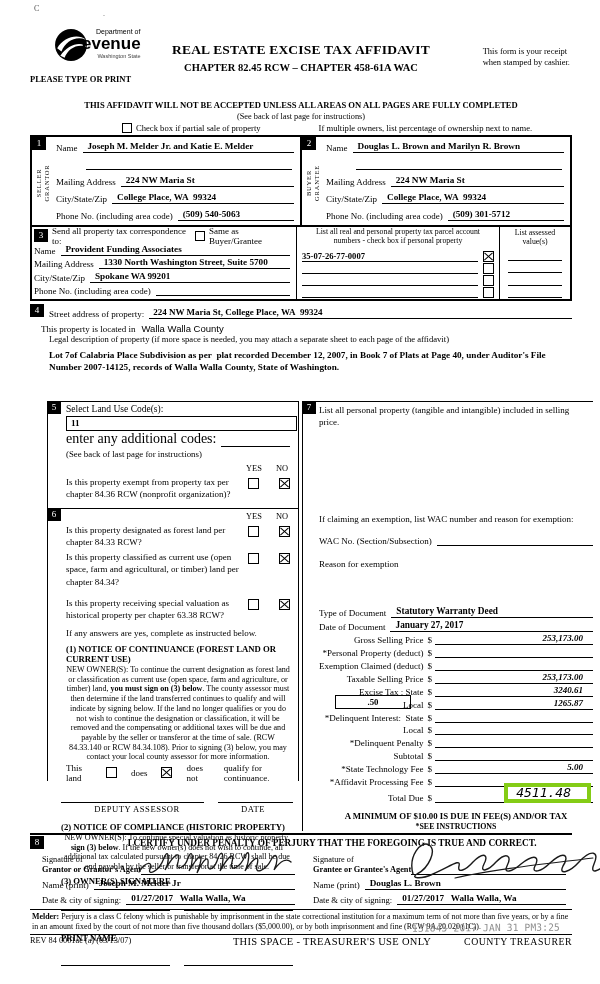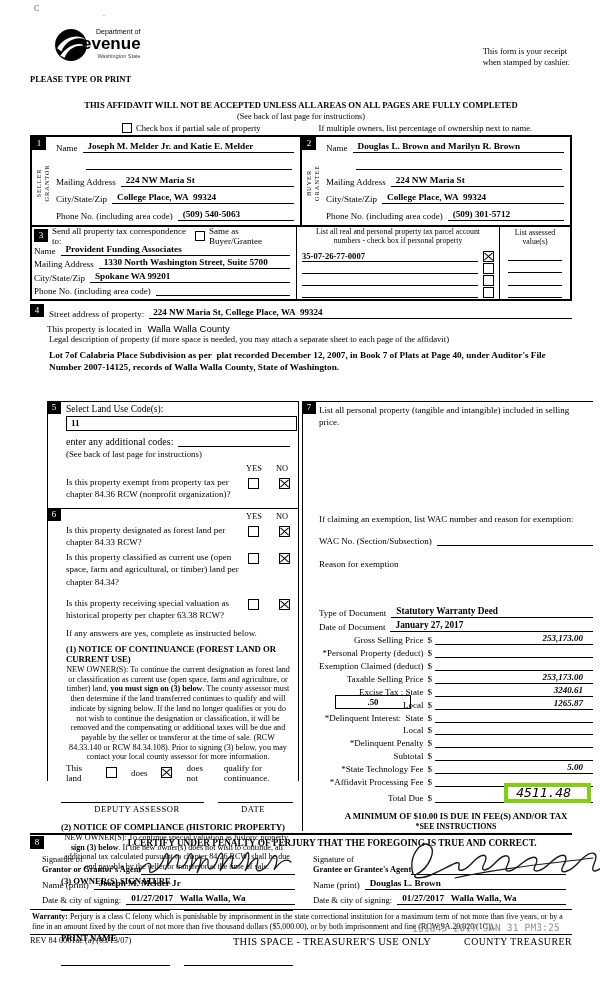--- a/index.html
+++ b/index.html
@@ -58,21 +58,21 @@
   .prow{display:flex;align-items:flex-end;height:12.5px;gap:5px;}
   .pline{flex:1;border-bottom:1px solid #000;font-weight:bold;font-size:8.6px;min-height:9px;}
   .col3{flex:1;padding:1px 6px;display:flex;flex-direction:column;}
   .col3-hdr{font-size:7.8px;text-align:center;height:22px;}
   .aline{border-bottom:1px solid #000;height:12.5px;margin:0 2px;}
   
   .s4{height:93px;padding-top:3px;}
   .s4row1{display:flex;align-items:flex-end;height:15px;gap:5px;}
   .s4row1 .numsq{align-self:flex-start;}
   .s4line{flex:1;border-bottom:1px solid #000;font-weight:bold;padding:0 2px 1px 4px;}
-  .s4row2{display:flex;align-items:flex-end;height:15px;margin-left:17px;gap:6px;}
+  .s4row2{display:flex;align-items:flex-end;height:15px;margin-left:11px;gap:6px;}
   .county{font-family:"Liberation Sans",sans-serif;font-size:9.5px;}
   .s4row3{display:flex;align-items:center;height:13px;margin-left:19px;gap:4px;font-size:8.6px;}
   .s4row4{height:13px;margin-left:19px;font-size:8.6px;}
   .legal{margin:3px 0 0 19px;font-weight:bold;font-size:9.2px;line-height:1.3;width:96%;}
   
   .cols{display:flex;height:430px;margin-top:4px;align-items:stretch;}
   .lcol{width:252px;margin-left:17px;flex:none;display:flex;flex-direction:column;}
   .lbox{border:1px solid #000;border-bottom:none;}
   .s5{border-bottom:1px solid #000;position:relative;padding:2px 8px 5px 18px;height:107px;box-sizing:border-box;}
   .s5 .numsq,.s6 .numsq{position:absolute;left:-1px;top:-1px;}
@@ -160,20 +160,24 @@
           <circle cx="16" cy="16" r="15" fill="#000"></circle>
           <path d="M3 19 C9 8 23 5 30 11 C21 7 11 12 7 22 Z" fill="#fff"></path>
           <path d="M6 26 C13 15 26 12 31 18 C23 14 13 19 10 28 Z" fill="#fff"></path>
         </svg>
         <div class="logo-text">
           <div class="logo-dept">Department of</div>
           <div class="logo-rev">evenue</div>
           <div class="logo-state">Washington State</div>
         </div>
       </div>
+      <div class="title-block">
+        <div class="title">REAL ESTATE EXCISE TAX AFFIDAVIT</div>
+        <div class="chapters">CHAPTER 82.45 RCW – CHAPTER 458-61A WAC</div>
+      </div>
       <div class="receipt">
         <div>This form is your receipt</div>
         <div>when stamped by cashier.</div>
       </div>
       <div class="please">PLEASE TYPE OR PRINT</div>
     </div>
     <div class="warning">THIS AFFIDAVIT WILL NOT BE ACCEPTED UNLESS ALL AREAS ON ALL PAGES ARE FULLY COMPLETED</div>
     <div class="seeback">(See back of last page for instructions)</div>
     <div class="partial-row">
       <span class="partial-left">
@@ -313,21 +317,21 @@
     </div>
 
     <div class="cols">
       <div class="lcol">
         <div class="lbox">
           <div class="s5">
             <span class="numsq">5</span>
             <div style="font-size:9.5px;">Select Land Use Code(s):</div>
             <div class="codebox">11</div>
             <div class="addrow">
-              <span class="flabel" style="font-size:10px;font-family:Liberation Serif, serif;">enter any additional codes:</span>
+              <span class="flabel" style="font-size:14px;font-family:Liberation Serif, serif;">enter any additional codes:</span>
               <span class="fline"></span>
             </div>
             <div class="s5seeback">(See back of last page for instructions)</div>
             <div class="ynhdr">
               <span>YES</span>
               <span>NO</span>
             </div>
             <div class="qrow">
               <span class="qtext">Is this property exempt from property tax per chapter 84.36 RCW (nonprofit organization)?</span>
               <span class="qboxes">
@@ -533,21 +537,21 @@
             <span class="fline">Douglas L. Brown</span>
             </div>
           <div class="frow datefr">
               <span class="flabel">Date &amp; city of signing:</span>
             <span class="fline">01/27/2017&nbsp;&nbsp; Walla Walla, Wa</span>
             </div>
         </div>
       </div>
     </div>
 
-    <div class="perjury"><b>Warranty:</b><span> Perjury is a class C felony which is punishable by imprisonment in the state correctional institution for a maximum term of not more than five years, or by a fine in an amount fixed by the court of not more than five thousand dollars ($5,000.00), or by both imprisonment and fine (RCW 9A.20.020 (1C)).</span></div>
+    <div class="perjury"><b>Melder:</b><span> Perjury is a class C felony which is punishable by imprisonment in the state correctional institution for a maximum term of not more than five years, or by a fine in an amount fixed by the court of not more than five thousand dollars ($5,000.00), or by both imprisonment and fine (RCW 9A.20.020 (1C)).</span></div>
     <div class="footline">
       <span class="rev">REV 84 0001ae (a) (03/13/07)</span>
       <span class="tspace">THIS SPACE - TREASURER'S USE ONLY</span>
       <span class="ctreas">COUNTY TREASURER</span>
     </div>
   </div>
 
   <div class="stamp">131845 2017 JAN 31 PM3:25</div>
 </div>
 

